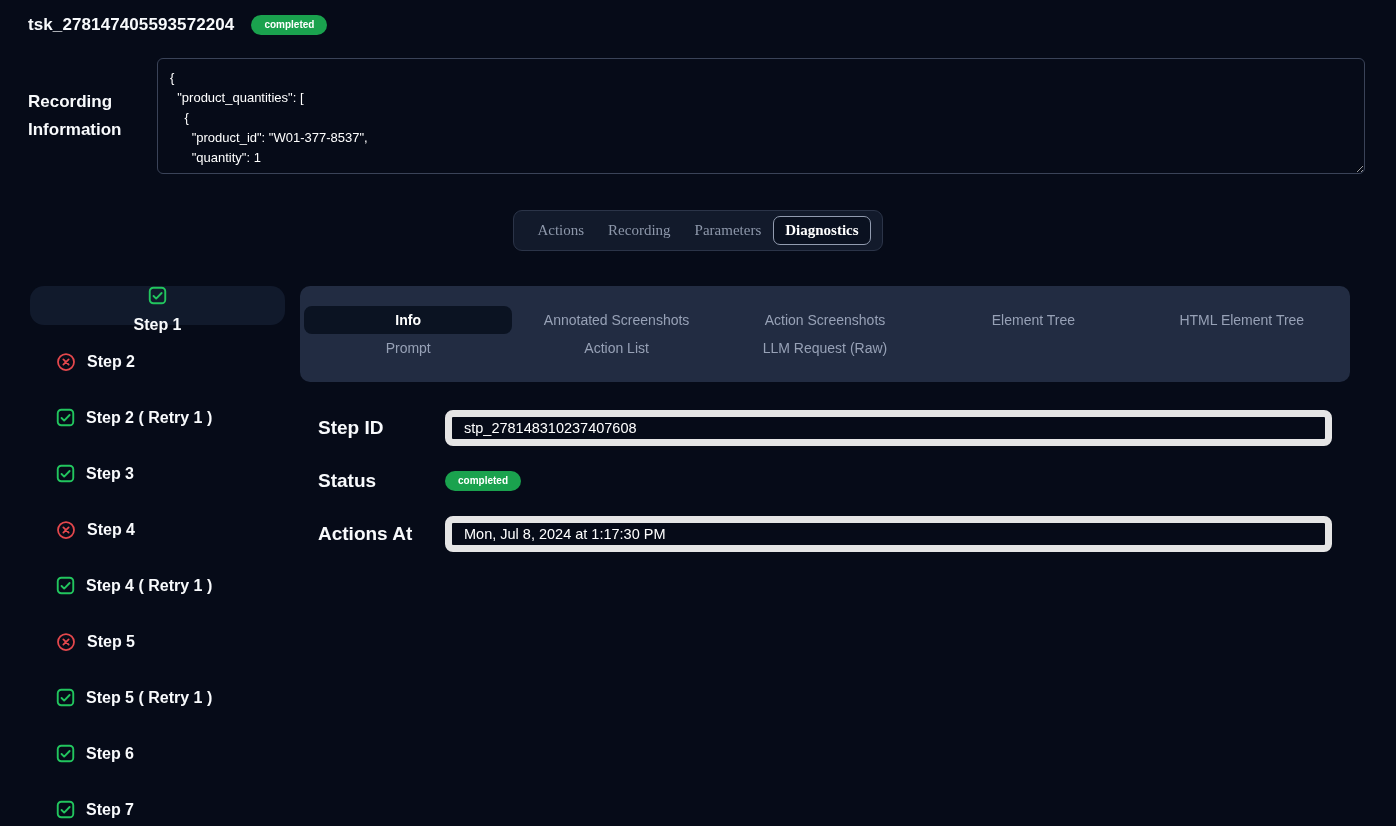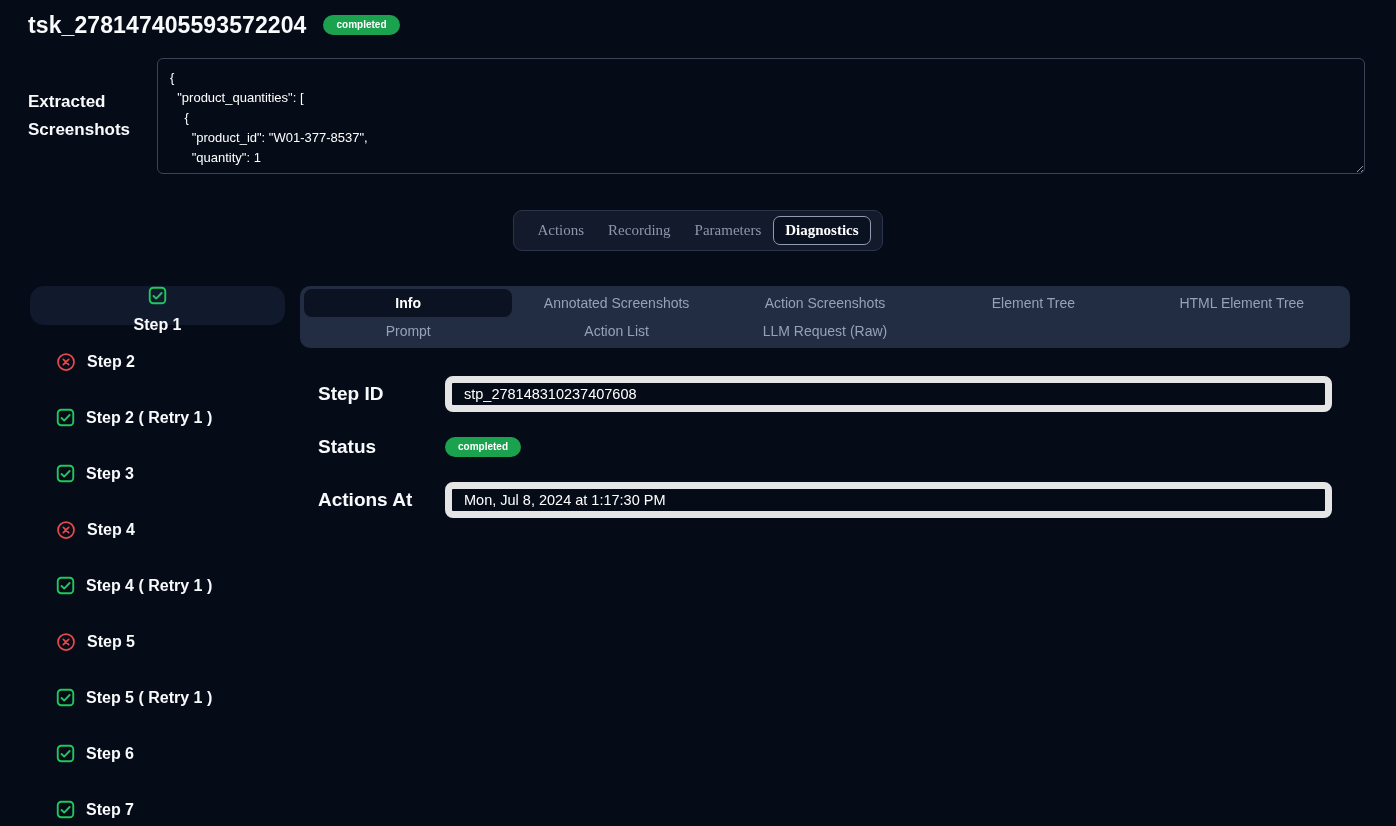--- a/index.html
+++ b/index.html
@@ -5,21 +5,21 @@
   * { margin:0; padding:0; box-sizing:border-box; }
   html,body { width:1396px; height:826px; overflow:hidden; }
   body {
     background:#060b18;
     color:#f8fafc;
     font-family:"Liberation Sans", sans-serif;
   }
 
   
   .header { display:flex; align-items:center; gap:17px; padding:12px 28px 0 28px; height:38px; }
-  .task-id { font-size:23px; font-weight:700; letter-spacing:.1px; }
+  .task-id { font-size:17px; font-weight:700; letter-spacing:.1px; }
   .badge {
     color:#fff; font-size:10px; font-weight:700; line-height:1;
     padding:5px 13px; border-radius:999px; display:inline-block;
   }
 
   
   .extracted-section { display:flex; align-items:center; margin:20px 31px 0 28px; }
   .extracted-label { width:129px; flex-shrink:0; font-size:17px; font-weight:600; line-height:28px; }
   .extracted-textarea {
     flex:1; height:116px; background:transparent;
@@ -49,21 +49,21 @@
   .step-item {
     display:flex; align-items:center; gap:11px;
     height:39px; padding:0 26px; border-radius:14px; margin-bottom:17px;
     cursor:pointer;
   }
   .step-item.selected { background:#111a2c;flex-direction:column; }
   .step-icon { flex-shrink:0; }
   .step-label { font-size:16px; font-weight:600; }
 
   .panel { flex:1; min-width:0; }
-  .sub-tab-bar { background:#222c42; border-radius:10px; padding:3px 4px; }
+  .sub-tab-bar { background:#222c42; border-radius:10px; padding:20px 4px; }
   .sub-tab-row { display:grid; grid-template-columns:repeat(5,1fr); }
   .sub-tab {
     background:none; border:none; color:#97a1b6;
     font-family:inherit; font-size:14px; font-weight:400;
     padding:6px 0; cursor:pointer; border-radius:8px;
   }
   .sub-tab.active { background:#0b1322; color:#fff; font-weight:700; }
 
   
   .fields { margin:28px 18px 0 18px; }
@@ -77,21 +77,21 @@
 </style>
 </head>
 <body>
 
 <div class="header">
   <div class="task-id">tsk_278147405593572204</div>
   <span class="badge" style="background: rgb(26, 162, 78);">completed</span>
 </div>
 
 <div class="extracted-section">
-  <div class="extracted-label">Extracted Screenshots</div>
+  <div class="extracted-label">Recording Information</div>
   <textarea class="extracted-textarea" spellcheck="false" style="">{
   "product_quantities": [
     {
       "product_id": "W01-377-8537",
       "quantity": 1
     }</textarea>
 </div>
 
 <div class="main-tab-bar">
     <button class="main-tab">Actions</button>

